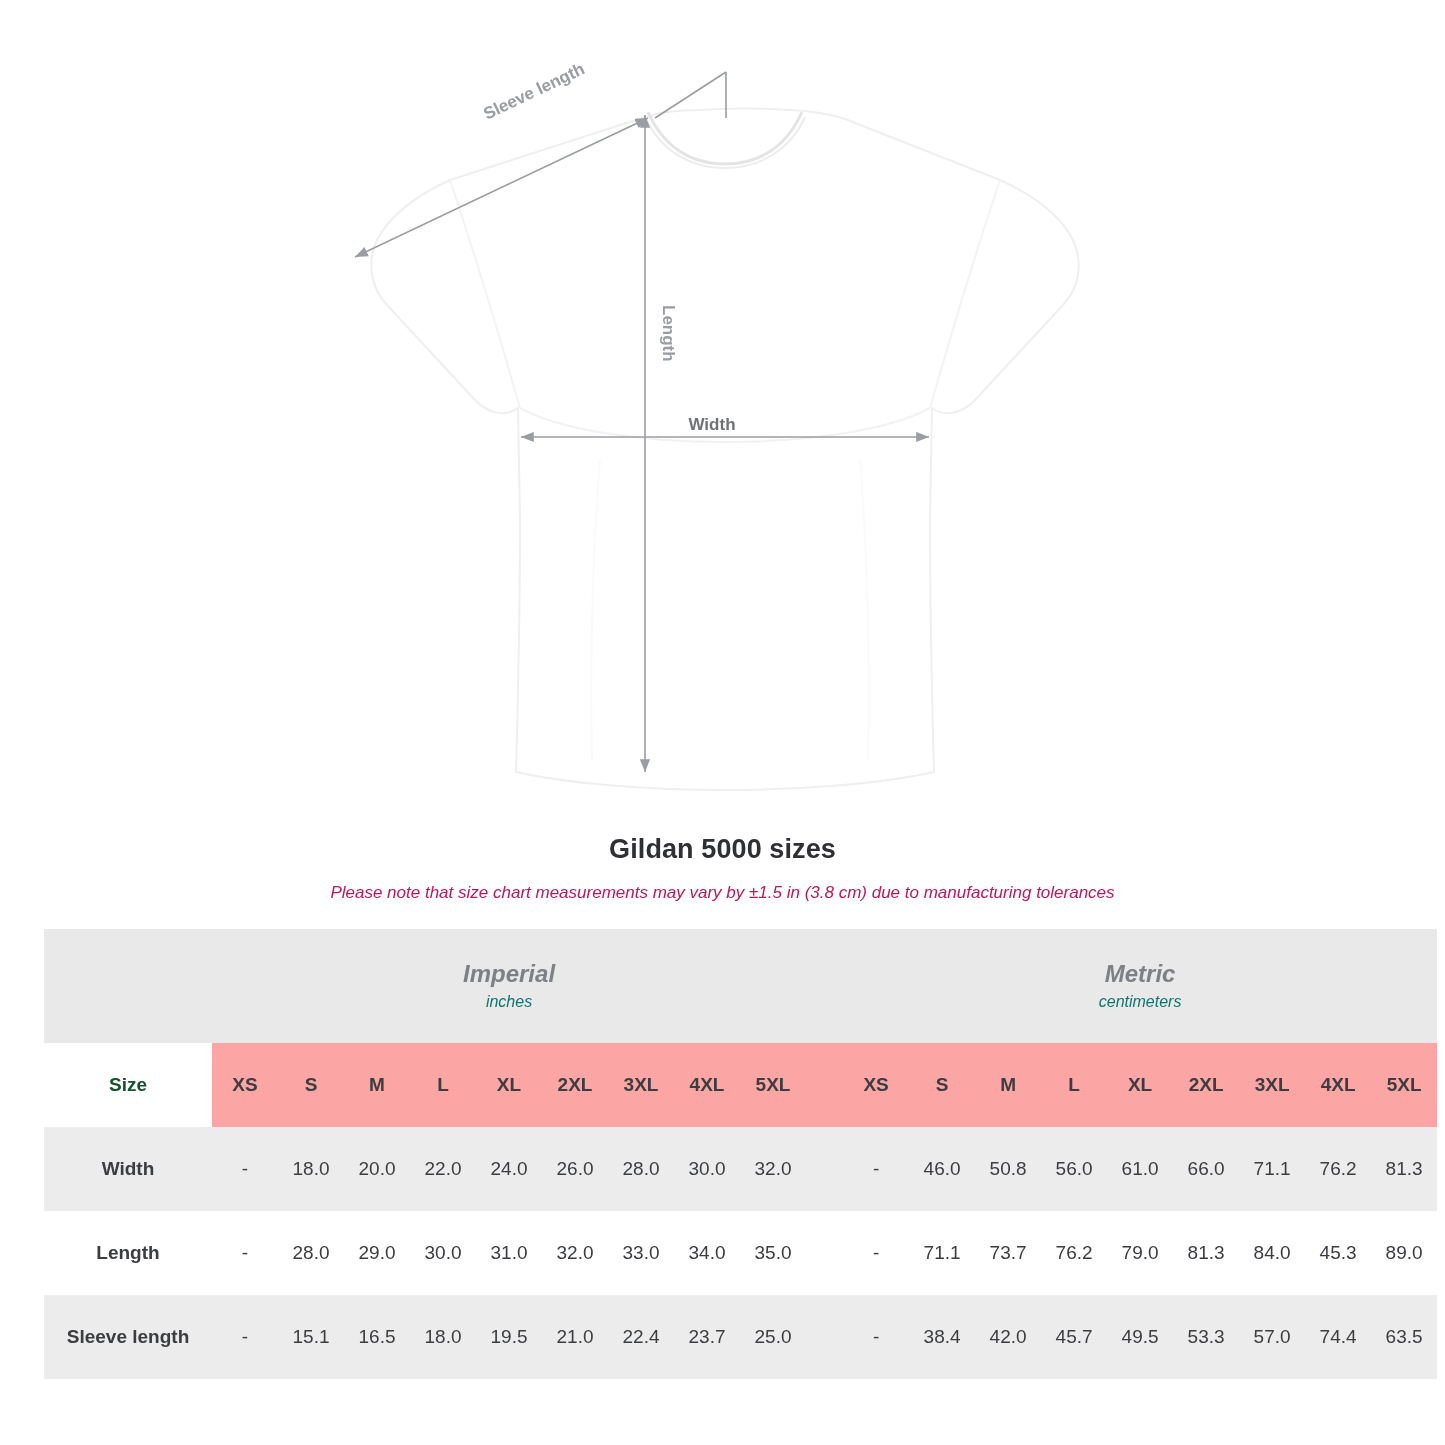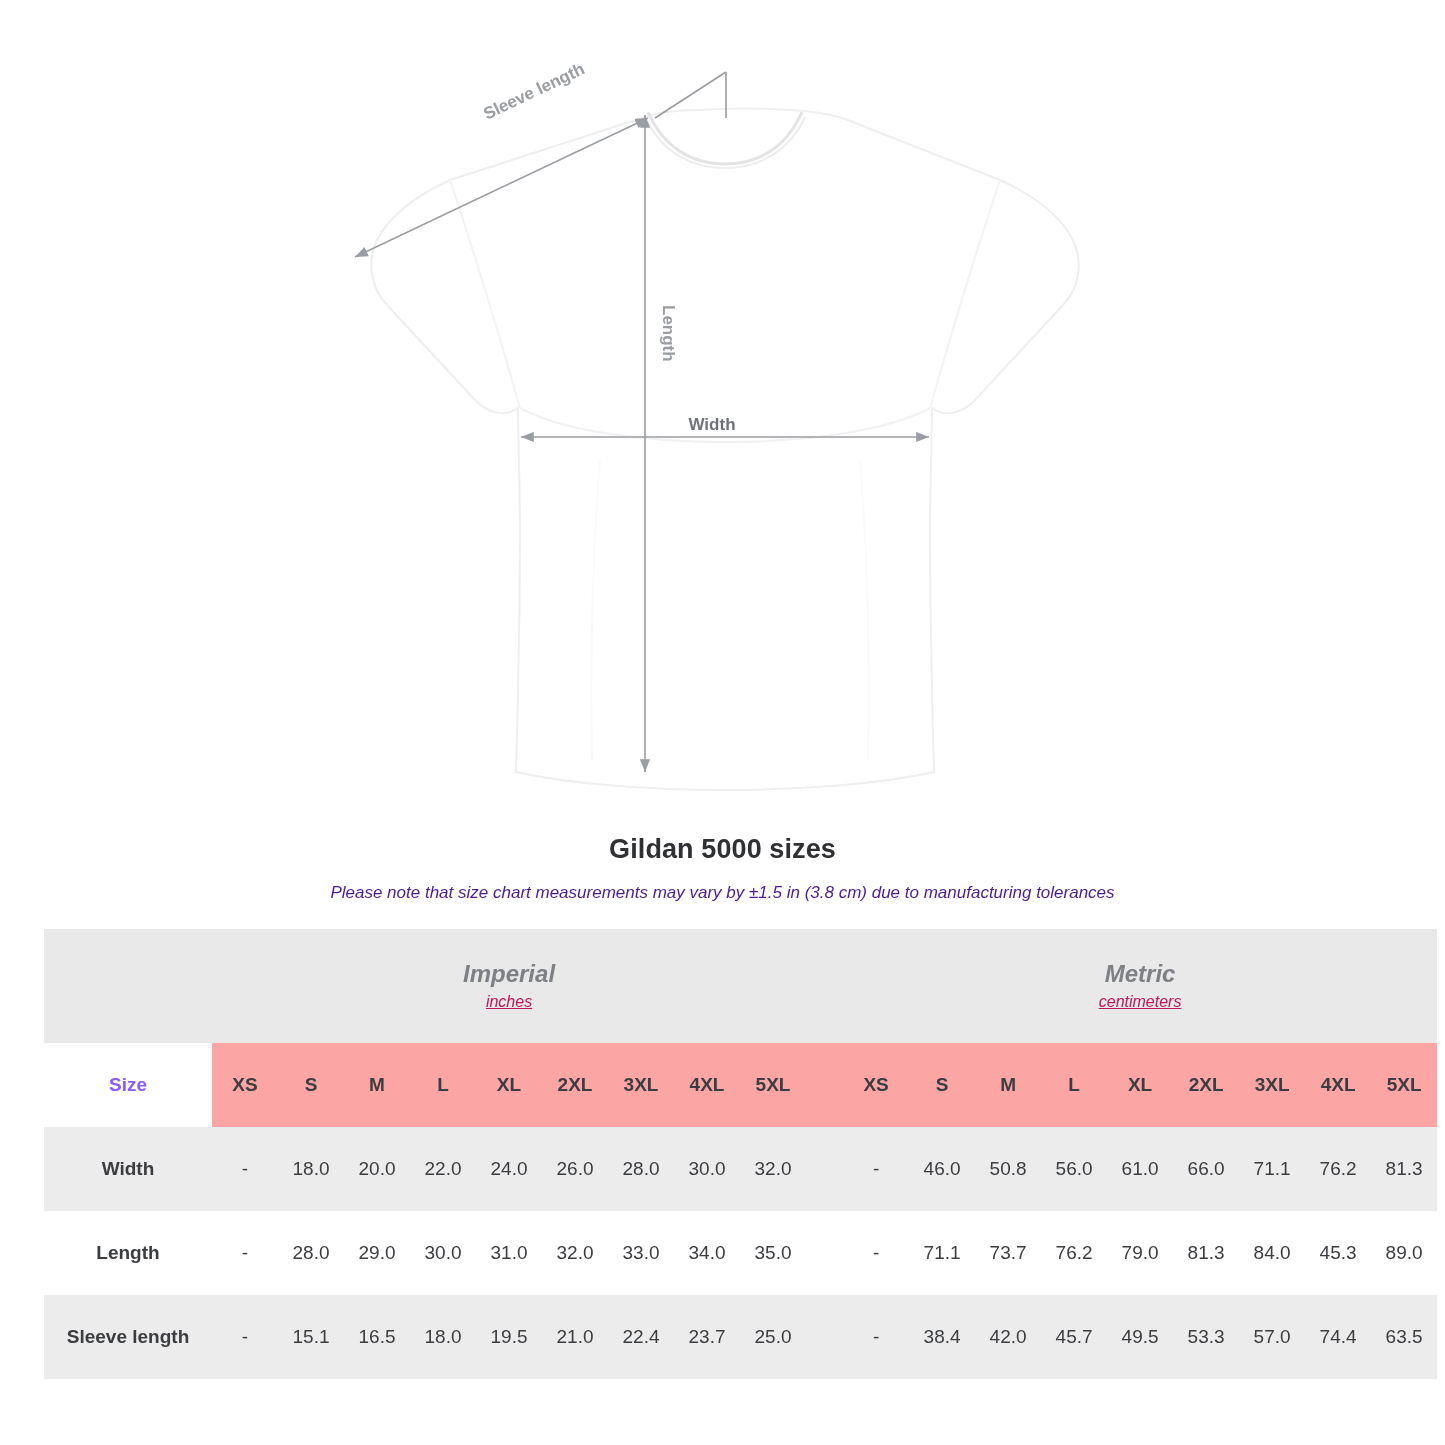--- a/index.html
+++ b/index.html
@@ -35,21 +35,21 @@
   .chart-title {
     font-size: 27px;
     font-weight: bold;
     color: #2f3033;
     letter-spacing: 0.1px;
   }
   .chart-note {
     margin-top: 18px;
     font-size: 17px;
     font-style: italic;
-    color: #4c1d95;
+    color: #be185d;
   }
 
   
   .table-wrap {
     margin: 26px 44px 0 44px;
   }
   table.size-table {
     width: 1357px;
     border-collapse: collapse;
     table-layout: fixed;
@@ -69,38 +69,37 @@
   .unit-name {
     font-size: 24px;
     font-style: italic;
     font-weight: bold;
     color: #7d8085;
     line-height: 1.1;
   }
   .unit-sub {
     font-size: 16px;
     font-style: italic;
-    color: #be185d;
+    color: #0f766e;
     margin-top: 6px;
-    text-decoration: underline;
   }
   .spacer-cell { background: #e9e9e9; }
 
   
   tr.size-row td {
     height: 84px;
     background: #fca5a5;
     font-size: 19px;
     font-weight: bold;
     color: #3b3d40;
   }
   tr.size-row td.rowlabel {
     font-size: 19px;
     font-weight: bold;
-    color: #8b5cf6;
+    color: #14532d;
     background: #ffffff;
   }
 
   
   tr.data-row td {
     height: 84px;
     font-size: 19px;
     color: #3b3d40;
   }
   tr.data-row.shaded td { background: #ececec; }

